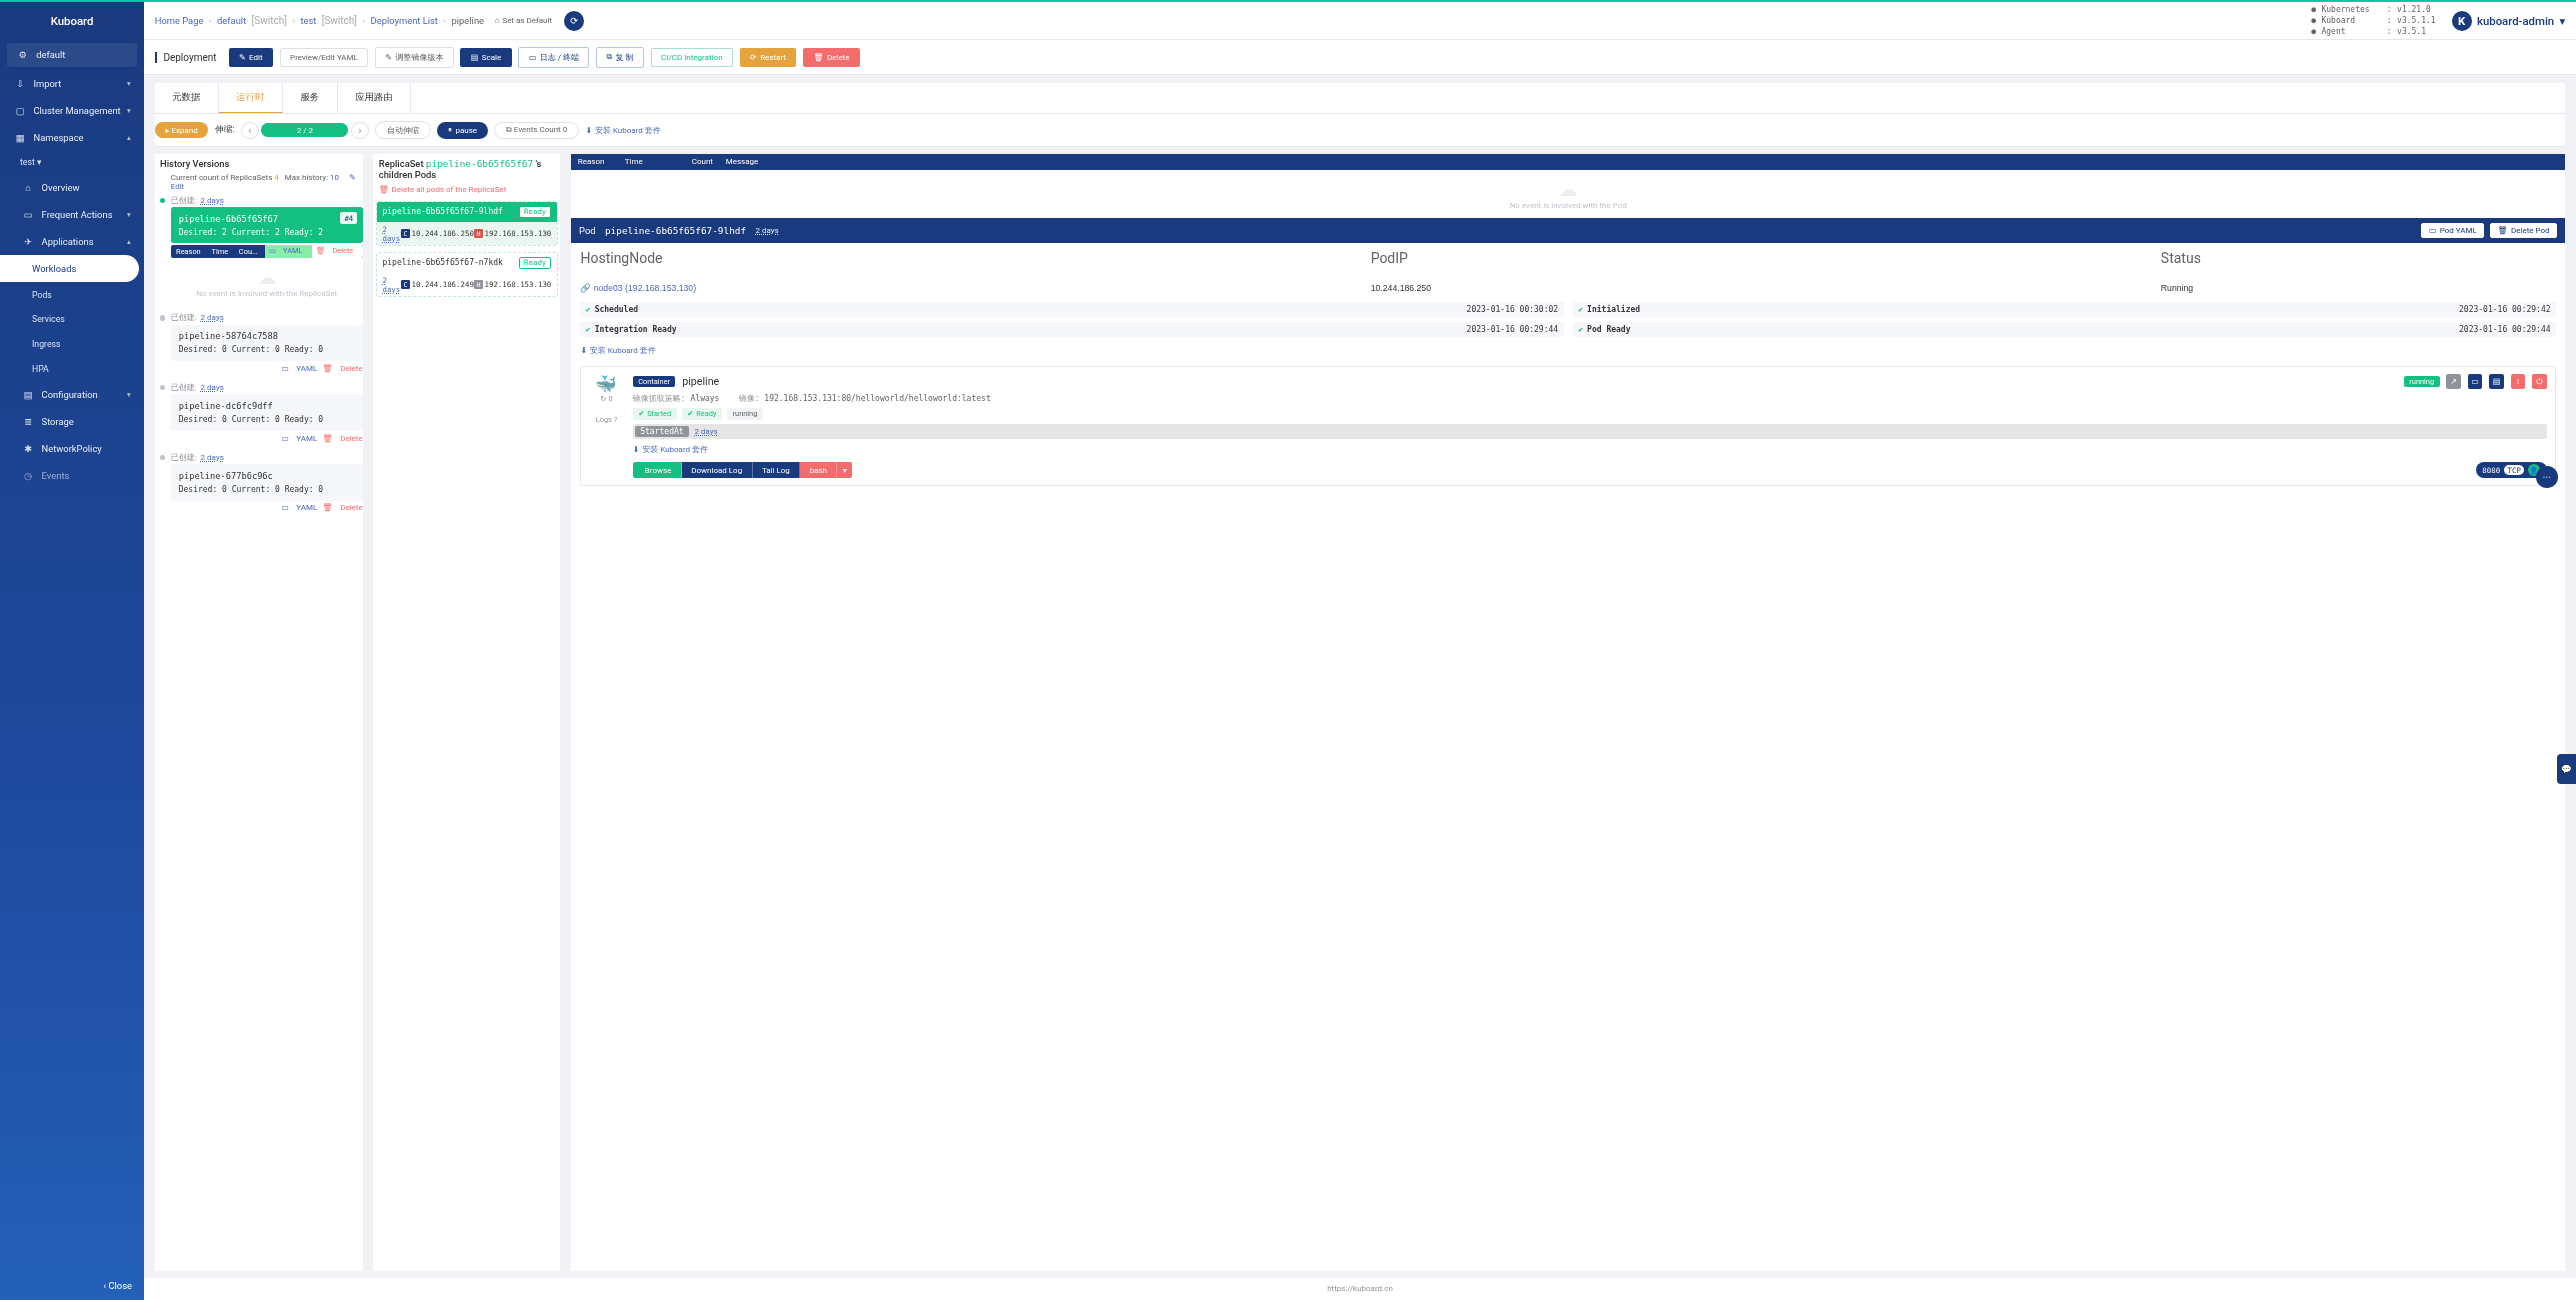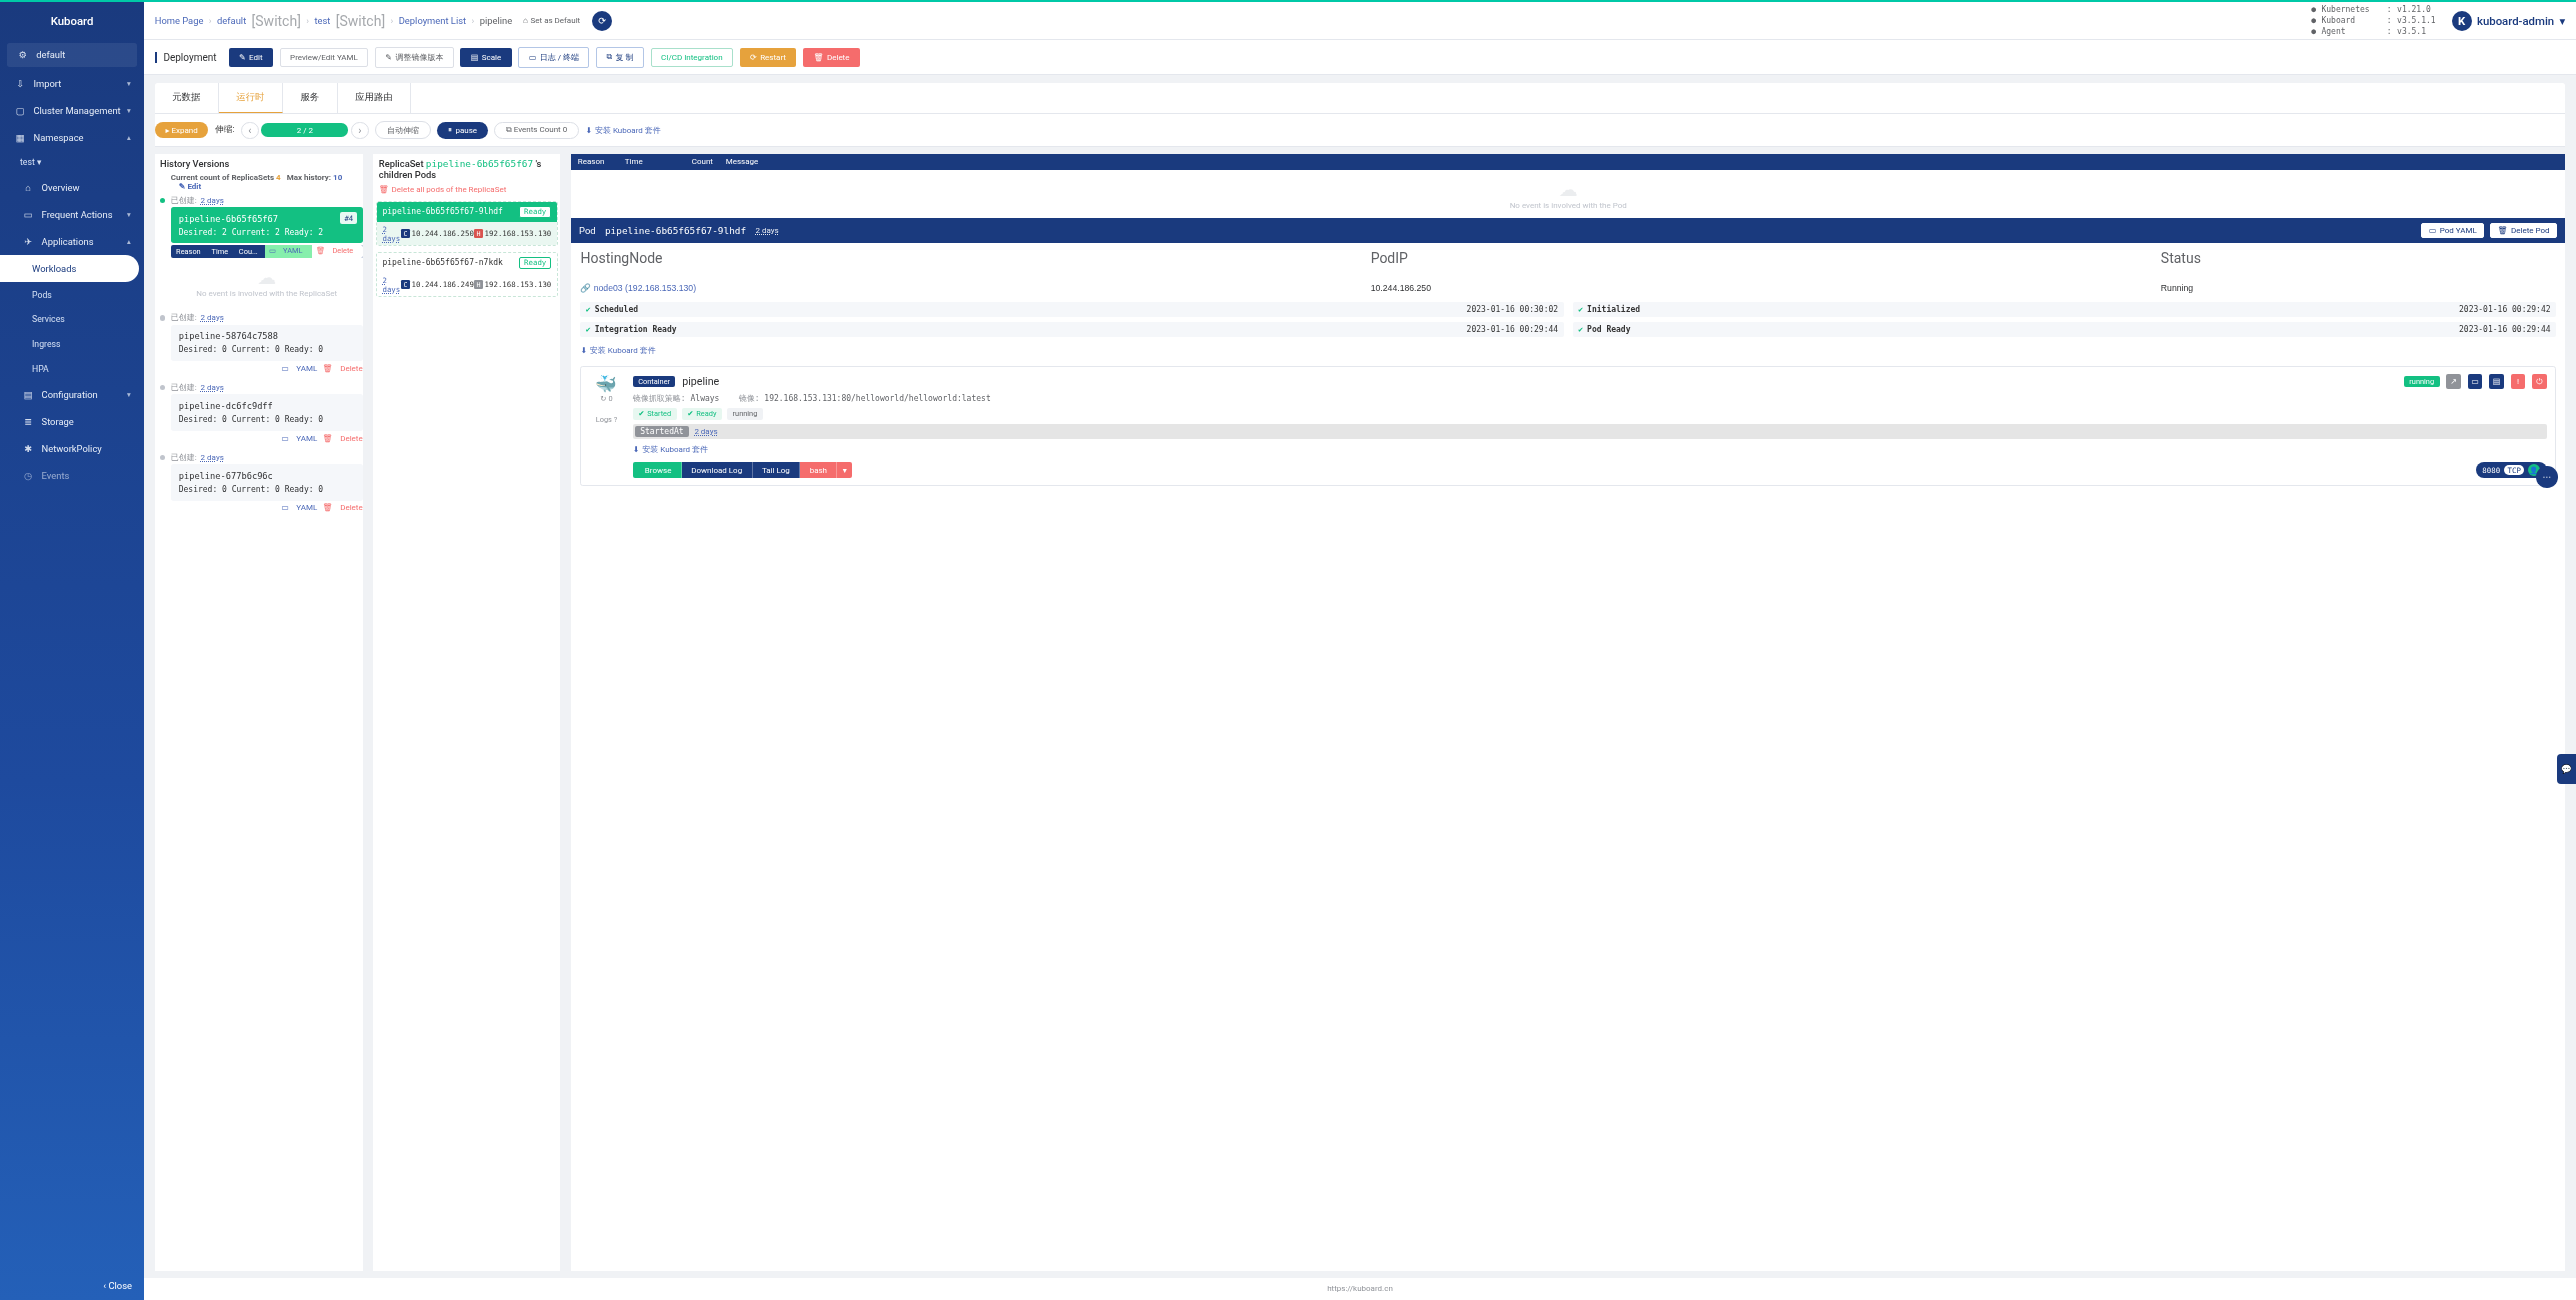--- a/index.html
+++ b/index.html
@@ -13,21 +13,21 @@
 .side-item .chev { margin-left: auto; opacity: .7; font-size: 7.4px; }
 .side-sub { padding-left: 32px; font-size: 8.7px; color: #d5e1f5; padding-top: 7.4px; padding-bottom: 7.4px; cursor: pointer; }
 .side-test { padding-left: 20px; font-size: 8.7px; color: #d5e1f5; padding-top: 6.7px; padding-bottom: 6.7px; cursor: pointer; }
 .side-close { margin-top: auto; text-align: right; padding: 9.4px 12px; font-size: 9.4px; cursor: pointer; }
 .side-icon { width: 13.4px; display: inline-block; text-align: center; margin-right: 6.7px; opacity: .9; }
 .main { flex: 1; display: flex; flex-direction: column; background: #f0f2f5; min-width: 0; }
 .topbar { background: #fff; height: 38px; display: flex; align-items: center; padding: 0 10.7px; border-bottom: 0.7px solid #e4e7ed; }
 .crumbs { display: flex; align-items: center; gap: 5.4px; font-size: 9.4px; }
 .crumbs a { color: #4b68b8; text-decoration: none; cursor: pointer; }
 .crumbs .sep { color: #c0c4cc; }
-.crumbs .muted { color: #a6a9ad; font-size: 14px; }
+.crumbs .muted { color: #a6a9ad; font-size: 10px; }
 .crumbs .cur { color: #606266; }
 .set-default { color: #606266; font-size: 8px; margin-left: 5.4px; display: flex; align-items: center; gap: 2.7px; }
 .refresh-btn { width: 20px; height: 20px; border-radius: 50%; background: #1a3a7e; color: #fff; display: inline-flex; align-items: center; justify-content: center; margin-left: 6.7px; cursor: pointer; }
 .ver-block { margin-left: auto; font-family: monospace; font-size: 8px; color: #606266; line-height: 1.4; }
 .ver-block .row { display: flex; gap: 5.4px; }
 .ver-block .lbl { width: 60px; }
 .user-block { display: flex; align-items: center; gap: 5.4px; margin-left: 16px; color: #1a3a7e; font-size: 11.4px; font-weight: 500; cursor: pointer; }
 .user-block .avatar { width: 20px; height: 20px; border-radius: 50%; background: #1a3a7e; color: #fff; display: inline-flex; align-items: center; justify-content: center; font-weight: bold; }
 .toolbar { background: #fff; padding: 6.7px 10.7px; display: flex; align-items: center; gap: 6.7px; border-bottom: 0.7px solid #e4e7ed; }
 .toolbar .marker { width: 2px; height: 10.7px; background: #1a3a7e; }
@@ -48,21 +48,21 @@
 .pill-primary { background: #1a3a7e; color: #fff; border-radius: 10.7px; padding: 3.4px 10.7px; font-size: 8px; cursor: pointer; display: inline-flex; align-items: center; gap: 3.4px; }
 .scale-track { display: flex; align-items: center; }
 .step-btn { width: 17.5px; height: 17.5px; border-radius: 50%; border: 0.7px solid #dcdfe6; background: #fff; display: inline-flex; align-items: center; justify-content: center; cursor: pointer; color: #909399; font-size: 10.7px; }
 .bar { width: 87px; height: 14px; background: #13c082; border-radius: 6.7px; color: #fff; display: inline-flex; align-items: center; justify-content: center; font-size: 8px; margin: 0 2.7px; }
 .install-link { color: #4b68b8; font-size: 8px; cursor: pointer; display: inline-flex; align-items: center; gap: 2.7px; }
 .content-row { display: flex; margin: 6.7px 10.7px; gap: 10.7px; flex: 1; min-height: 0; }
 .col-history { width: 208px; background: #fff; }
 .col-pods { width: 187px; background: #fff; }
 .col-detail { flex: 1; background: #fff; display: flex; flex-direction: column; min-width: 0; }
 .sec-title { font-size: 9.4px; font-weight: 500; color: #303133; padding: 4px 5.4px; }
-.sec-sub { font-size: 8px; color: #606266; padding: 0 5.4px 2.7px 16px; font-weight: bold; }
+.sec-sub { font-size: 8px; color: #606266; padding: 0 5.4px 2.7px 16px; }
 .sec-sub .num { color: #e6a23c; }
 .sec-sub .link { color: #4b68b8; cursor: pointer; margin-left: 8px; }
 .rs-item { position: relative; padding-left: 16px; margin-bottom: 5.4px; }
 .rs-item::before { content: ''; position: absolute; left: 5.4px; top: 4px; width: 5.4px; height: 5.4px; border-radius: 50%; background: #c0c4cc; }
 .rs-item.active::before { background: #13c082; }
 .rs-meta { font-size: 8px; color: #909399; padding: 1.3px 0; }
 .rs-card { border-radius: 2.7px; padding: 6.7px 8px; font-family: monospace; font-size: 8.7px; background: #f5f7fa; color: #303133; position: relative; }
 .rs-card.active { background: #13c082; color: #fff; }
 .rs-card .badge { position: absolute; right: 5.4px; top: 5.4px; background: #e6eefc; color: #1a3a7e; border-radius: 2px; padding: 1.3px 4px; font-size: 7.4px; }
 .rs-card.active .badge { background: rgba(255,255,255,0.9); color: #1a3a7e; }

